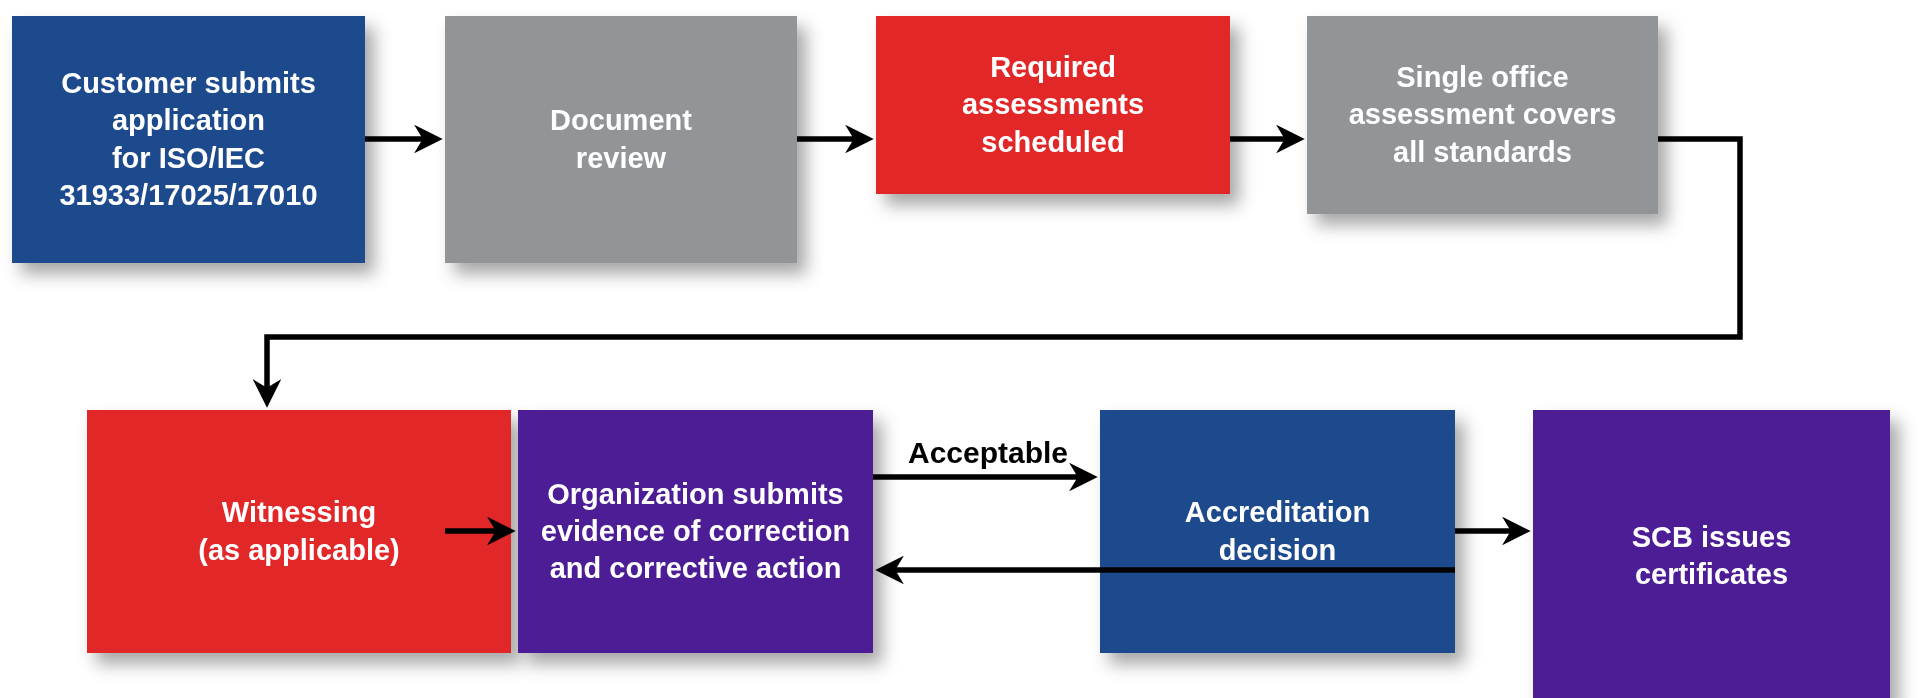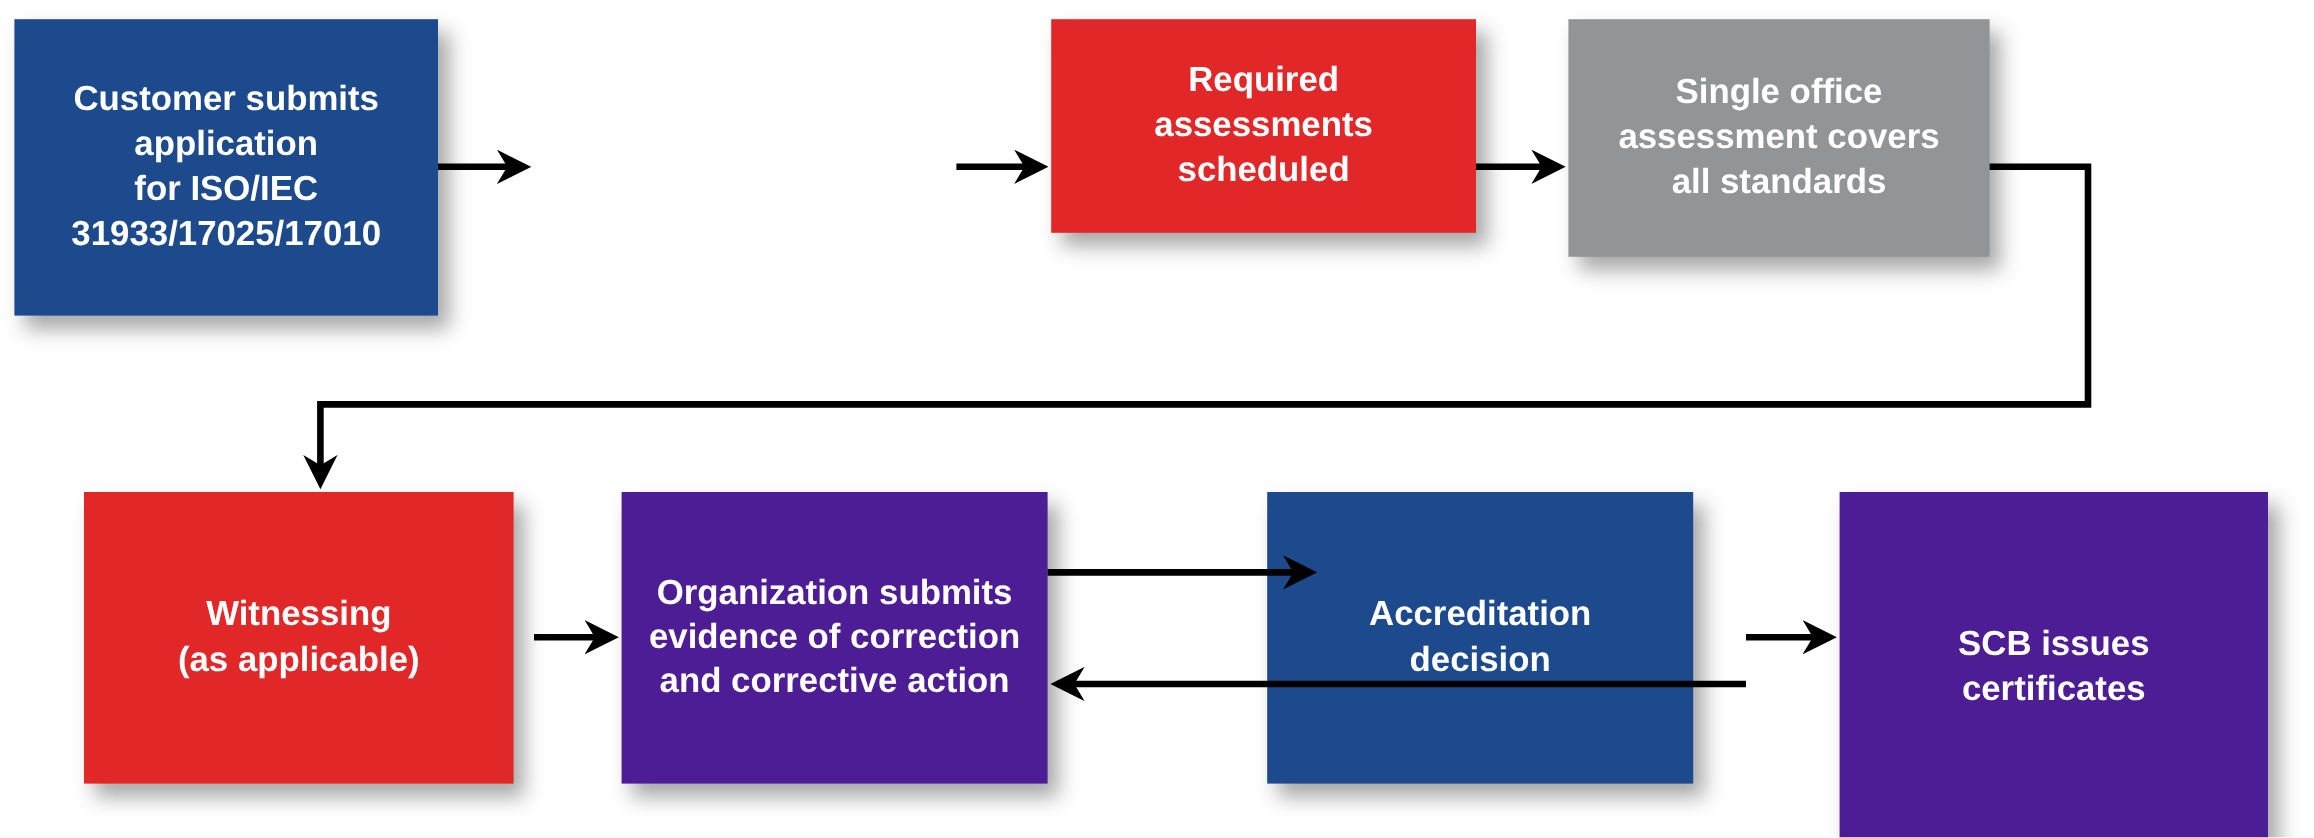--- a/index.html
+++ b/index.html
@@ -39,45 +39,49 @@
 
 <div class="canvas">
 
   <div class="node" style="left: 12px; top: 16px; width: 353px; height: 247px; background: rgb(29, 74, 141);">
     <span class="label">Customer submits
 application
 for ISO/IEC
 31933/17025/17010</span>
   </div>
 
+  <div class="node" style="left: 445px; top: 16px; width: 352px; height: 247px; background: rgb(146, 149, 152);">
+    <span class="label">Document
+review</span>
+  </div>
 
   <div class="node" style="left: 876px; top: 16px; width: 354px; height: 178px; background: rgb(225, 39, 39);">
     <span class="label">Required
 assessments
 scheduled</span>
   </div>
 
   <div class="node" style="left: 1307px; top: 16px; width: 351px; height: 198px; background: rgb(146, 149, 152);">
     <span class="label">Single office
 assessment covers
 all standards</span>
   </div>
 
-  <div class="node" style="left: 70px; top: 410px; width: 358px; height: 243px; background: rgb(225, 39, 39);">
+  <div class="node" style="left: 87px; top: 410px; width: 424px; height: 243px; background: rgb(225, 39, 39);">
     <span class="label">Witnessing
 (as applicable)</span>
   </div>
 
   <div class="node" style="left: 518px; top: 410px; width: 355px; height: 243px; background: #4c1d95;">
     <span class="label">Organization submits
 evidence of correction
 and corrective action</span>
   </div>
 
-  <div class="node" style="left: 1056px; top: 410px; width: 355px; height: 243px; background: rgb(29, 74, 141); justify-content: center;">
+  <div class="node" style="left: 1100px; top: 410px; width: 355px; height: 243px; background: rgb(29, 74, 141); justify-content: center;">
     <span class="label">Accreditation
 decision</span>
   </div>
 
   <div class="node" style="left: 1533px; top: 410px; width: 357px; height: 292px; background: #4c1d95;">
     <span class="label">SCB issues
 certificates</span>
   </div>
 
   <svg class="edges" viewBox="0 0 1928 698" xmlns="http://www.w3.org/2000/svg">
@@ -91,15 +95,16 @@
       <path d="M797,139 H868" marker-end="url(#ah)"></path>
       <path d="M1230,139 H1299" marker-end="url(#ah)"></path>
       <path d="M1658,139 H1740 V337 H267 V402" marker-end="url(#ah)"></path>
       <path d="M445,531 H510" marker-end="url(#ah)"></path>
       <path d="M873,477 H1092" marker-end="url(#ah)"></path>
       <path d="M1455,570 H881" marker-end="url(#ah)"></path>
       <path d="M1455,531 H1525" marker-end="url(#ah)"></path>
     </g>
   </svg>
 
+  <div class="edge-label" style="left:988px; top:436px;">Acceptable</div>
 
 
 </div>
 
 </body></html>

